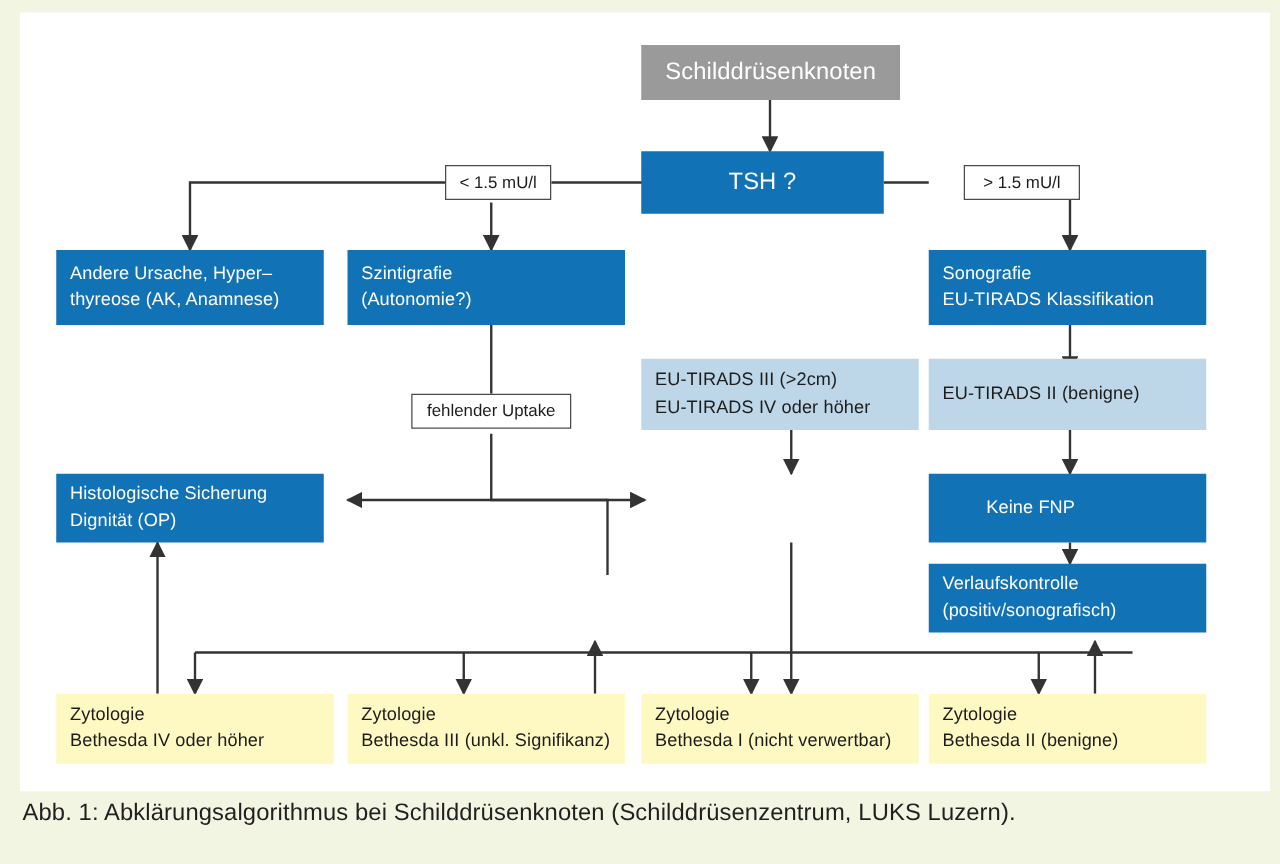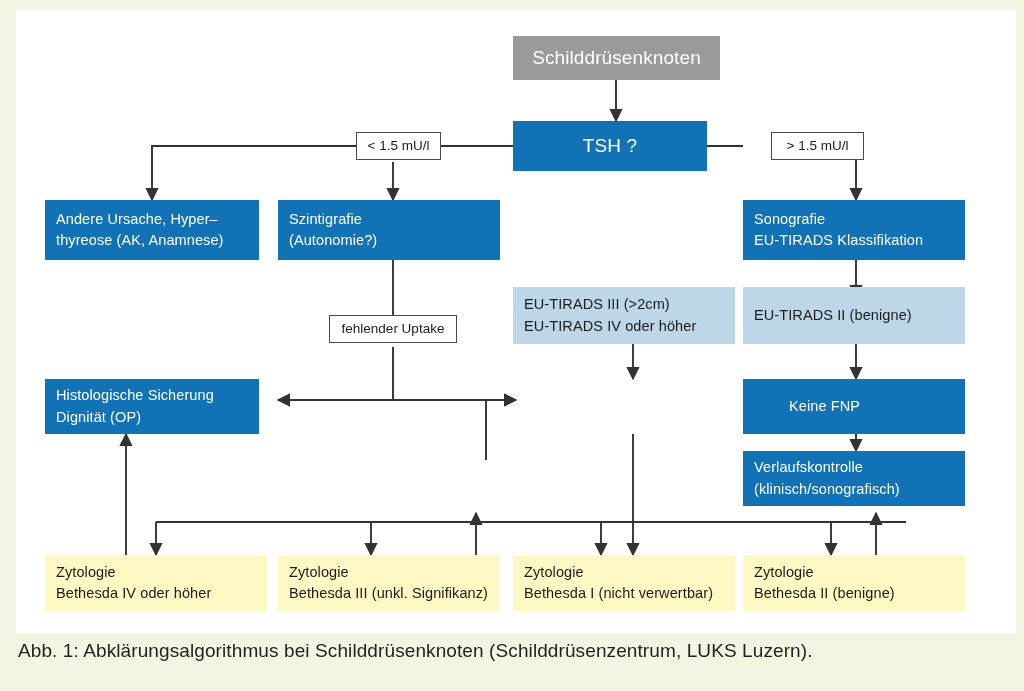--- a/index.html
+++ b/index.html
@@ -162,21 +162,21 @@
     <div class="node lblue" style="left:727px; top:277px; width:222px; height:57px;">EU-TIRADS II (benigne)</div>
 
     <div class="node blue" style="left:29px; top:369px; width:214px; height:55px;">Histologische Sicherung
 Dignität (OP)</div>
 
 
     <div class="node blue" style="left:727px; top:369px; width:222px; height:55px;padding-left:46px;">Keine FNP</div>
 
 
     <div class="node blue" style="left:727px; top:441px; width:222px; height:55px;">Verlaufskontrolle
-(klinisch/sonografisch)</div>
+(positiv/sonografisch)</div>
 
     <div class="node yellow" style="left:29px; top:545px; width:222px; height:56px;">Zytologie
 Bethesda IV oder höher</div>
 
     <div class="node yellow" style="left:262px; top:545px; width:222px; height:56px;">Zytologie
 Bethesda III (unkl. Signifikanz)</div>
 
     <div class="node yellow" style="left:497px; top:545px; width:222px; height:56px;">Zytologie
 Bethesda I (nicht verwertbar)</div>
 

